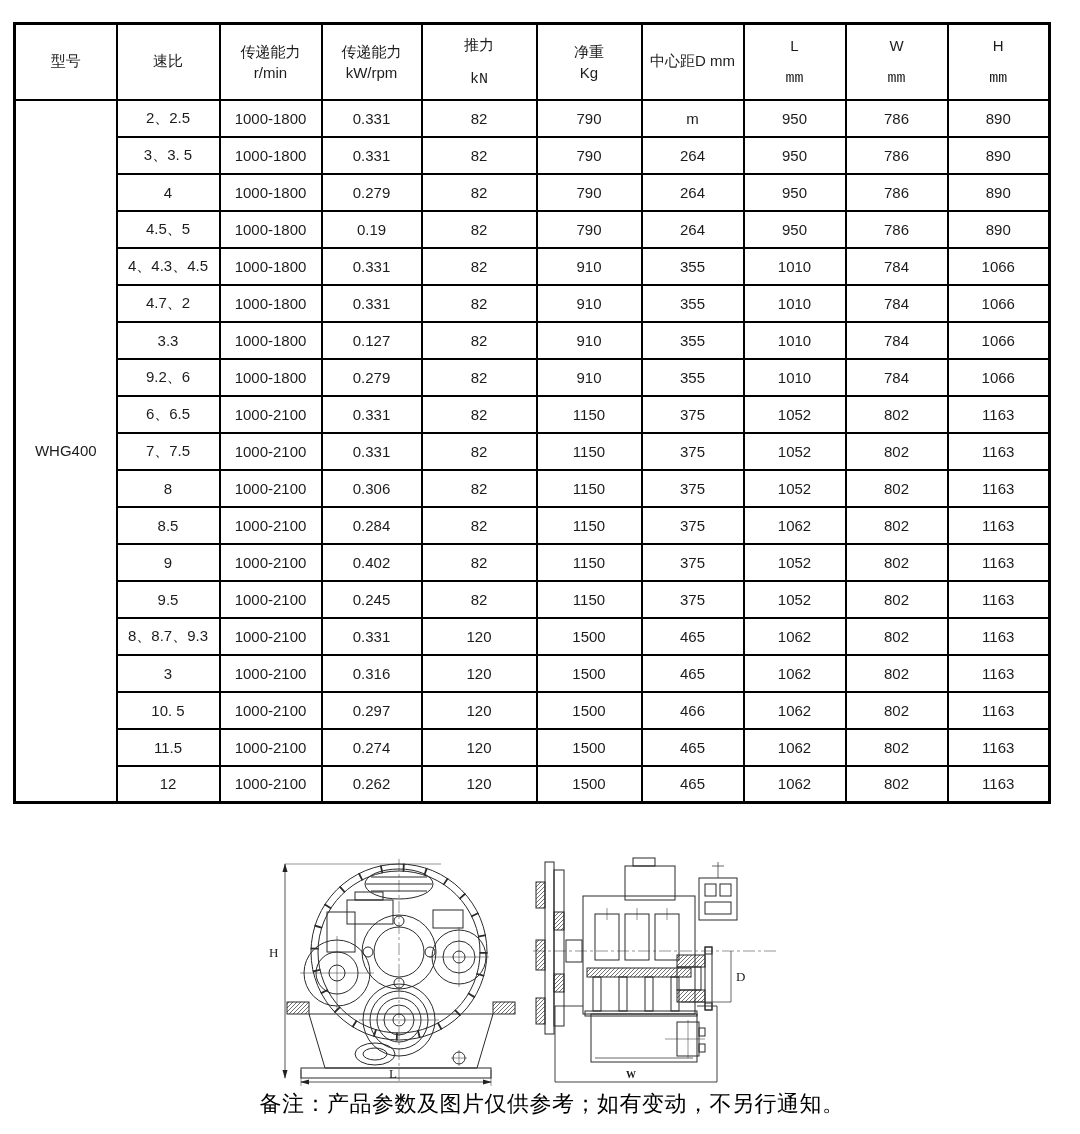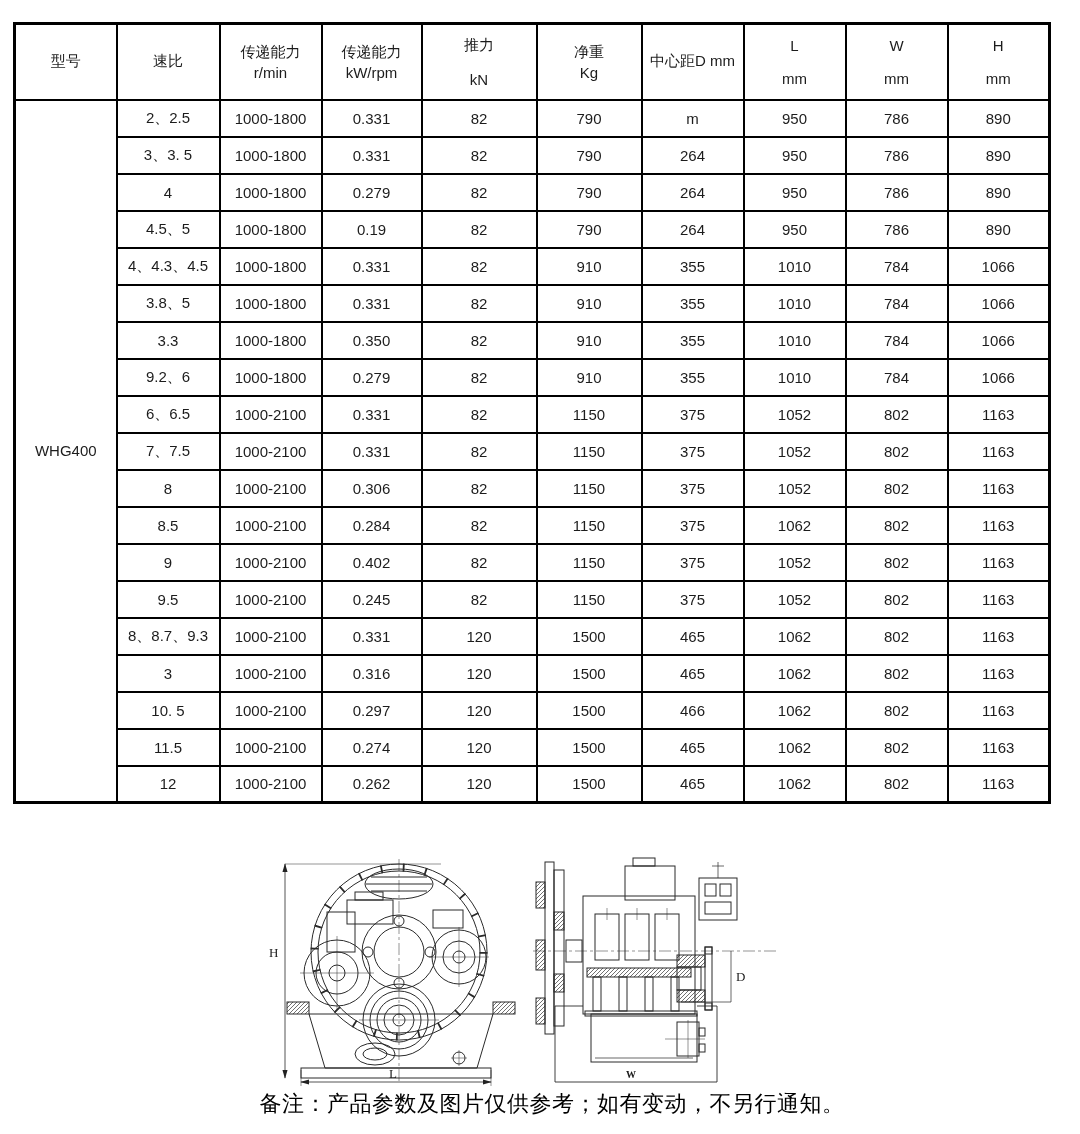--- a/index.html
+++ b/index.html
@@ -17,21 +17,21 @@
     border:2px solid #000;text-align:center;vertical-align:middle;
     font-size:15px;font-weight:normal;padding:0;color:#1c1c1c;
     white-space:nowrap;overflow:hidden;
   }
   thead tr{height:76px;}
   tbody tr{height:37px;}
   col.c0{width:102px}col.c1{width:103px}col.c2{width:102px}col.c3{width:100px}
   col.c4{width:115px}col.c5{width:105px}col.c6{width:102px}col.c7{width:102px}
   col.c8{width:102px}col.c9{width:102px}
   th .h2{margin-top:2px;}
-  th.spread .h2{margin-top:16px;}
+  th.spread .h2{margin-top:16px;font-family:Liberation Mono, monospace;}
   
   .fig-front{position:absolute;left:263px;top:856px;width:264px;height:234px;}
   .fig-side {position:absolute;left:531px;top:856px;width:252px;height:234px;}
   svg{display:block;}
   .dimlbl{font-family:"Liberation Serif","DejaVu Serif",serif;fill:#1a1a1a;}
   
   .note{
     position:absolute;left:12px;top:1089px;width:1080px;text-align:center;
     font-size:22px;color:#000;letter-spacing:0.5px;
   }
@@ -146,34 +146,34 @@
           <td>1000-1800</td>
           <td>0.331</td>
           <td>82</td>
           <td>910</td>
           <td>355</td>
           <td>1010</td>
           <td>784</td>
           <td>1066</td>
         </tr>
         <tr>
-          <td>3.8、5</td>
+          <td>4.7、2</td>
           <td>1000-1800</td>
           <td>0.331</td>
           <td>82</td>
           <td>910</td>
           <td>355</td>
           <td>1010</td>
           <td>784</td>
           <td>1066</td>
         </tr>
         <tr>
           <td>3.3</td>
           <td>1000-1800</td>
-          <td>0.350</td>
+          <td>0.127</td>
           <td>82</td>
           <td>910</td>
           <td>355</td>
           <td>1010</td>
           <td>784</td>
           <td>1066</td>
         </tr>
         <tr>
           <td>9.2、6</td>
           <td>1000-1800</td>

